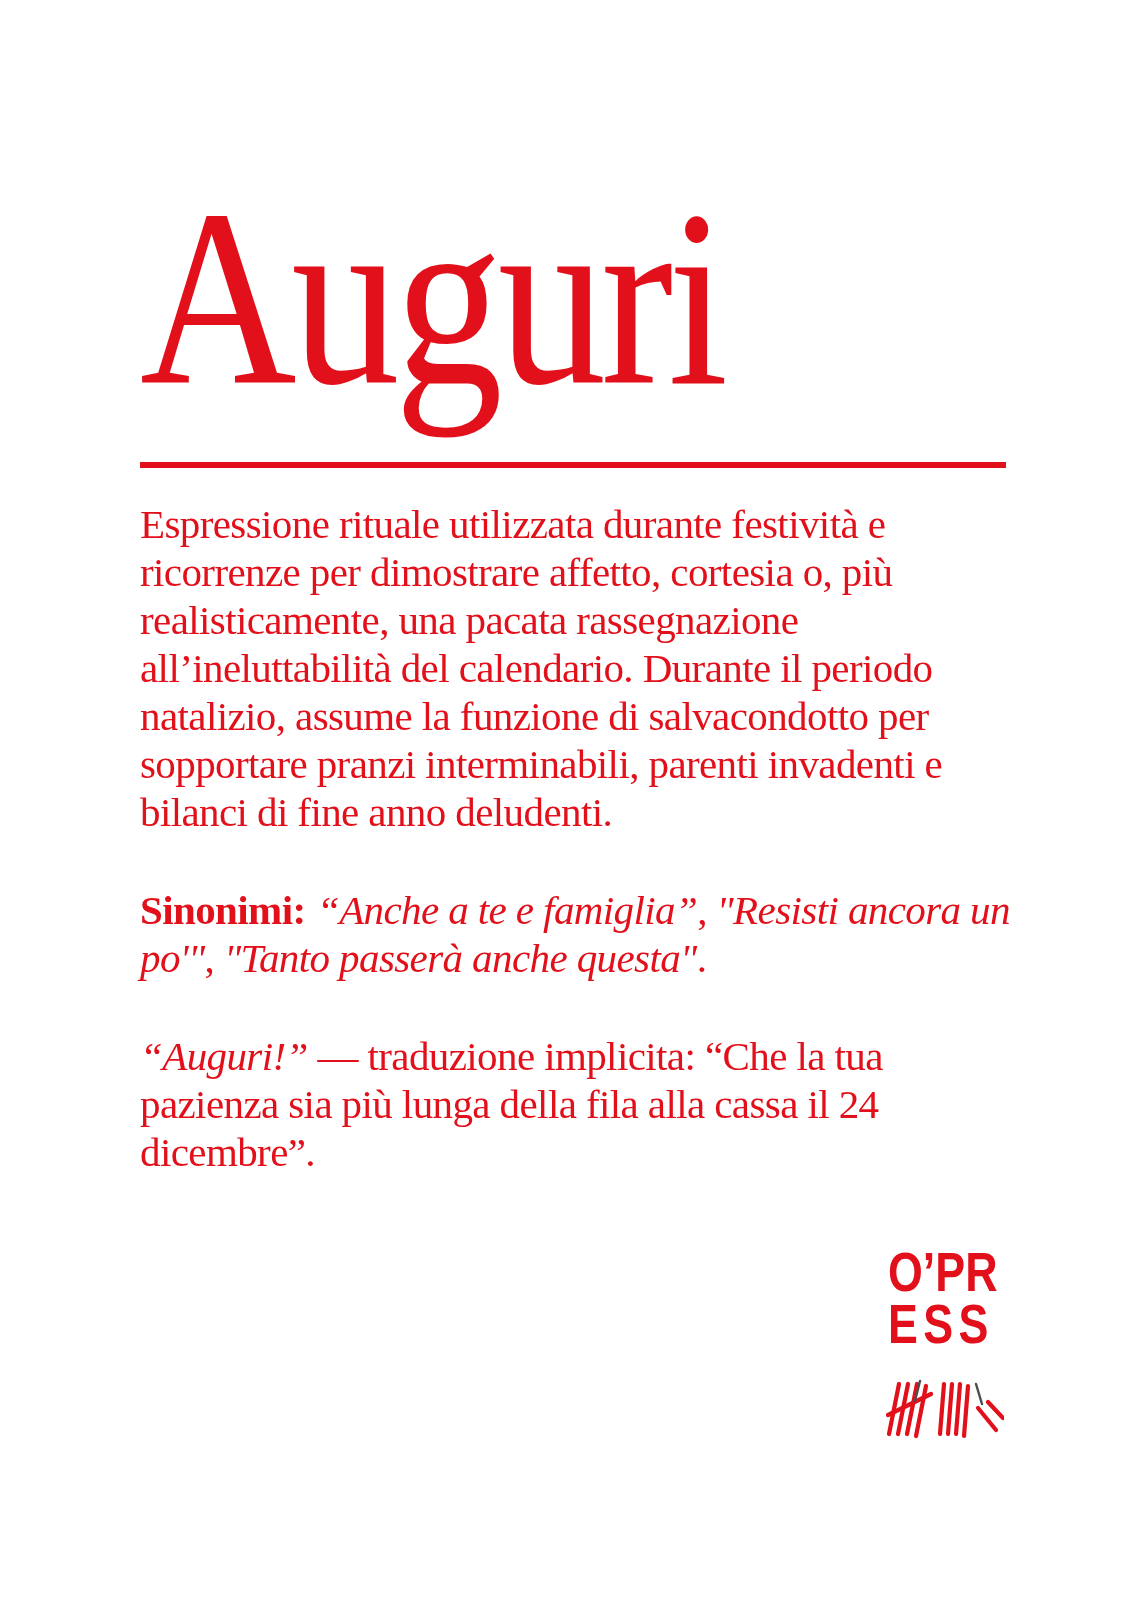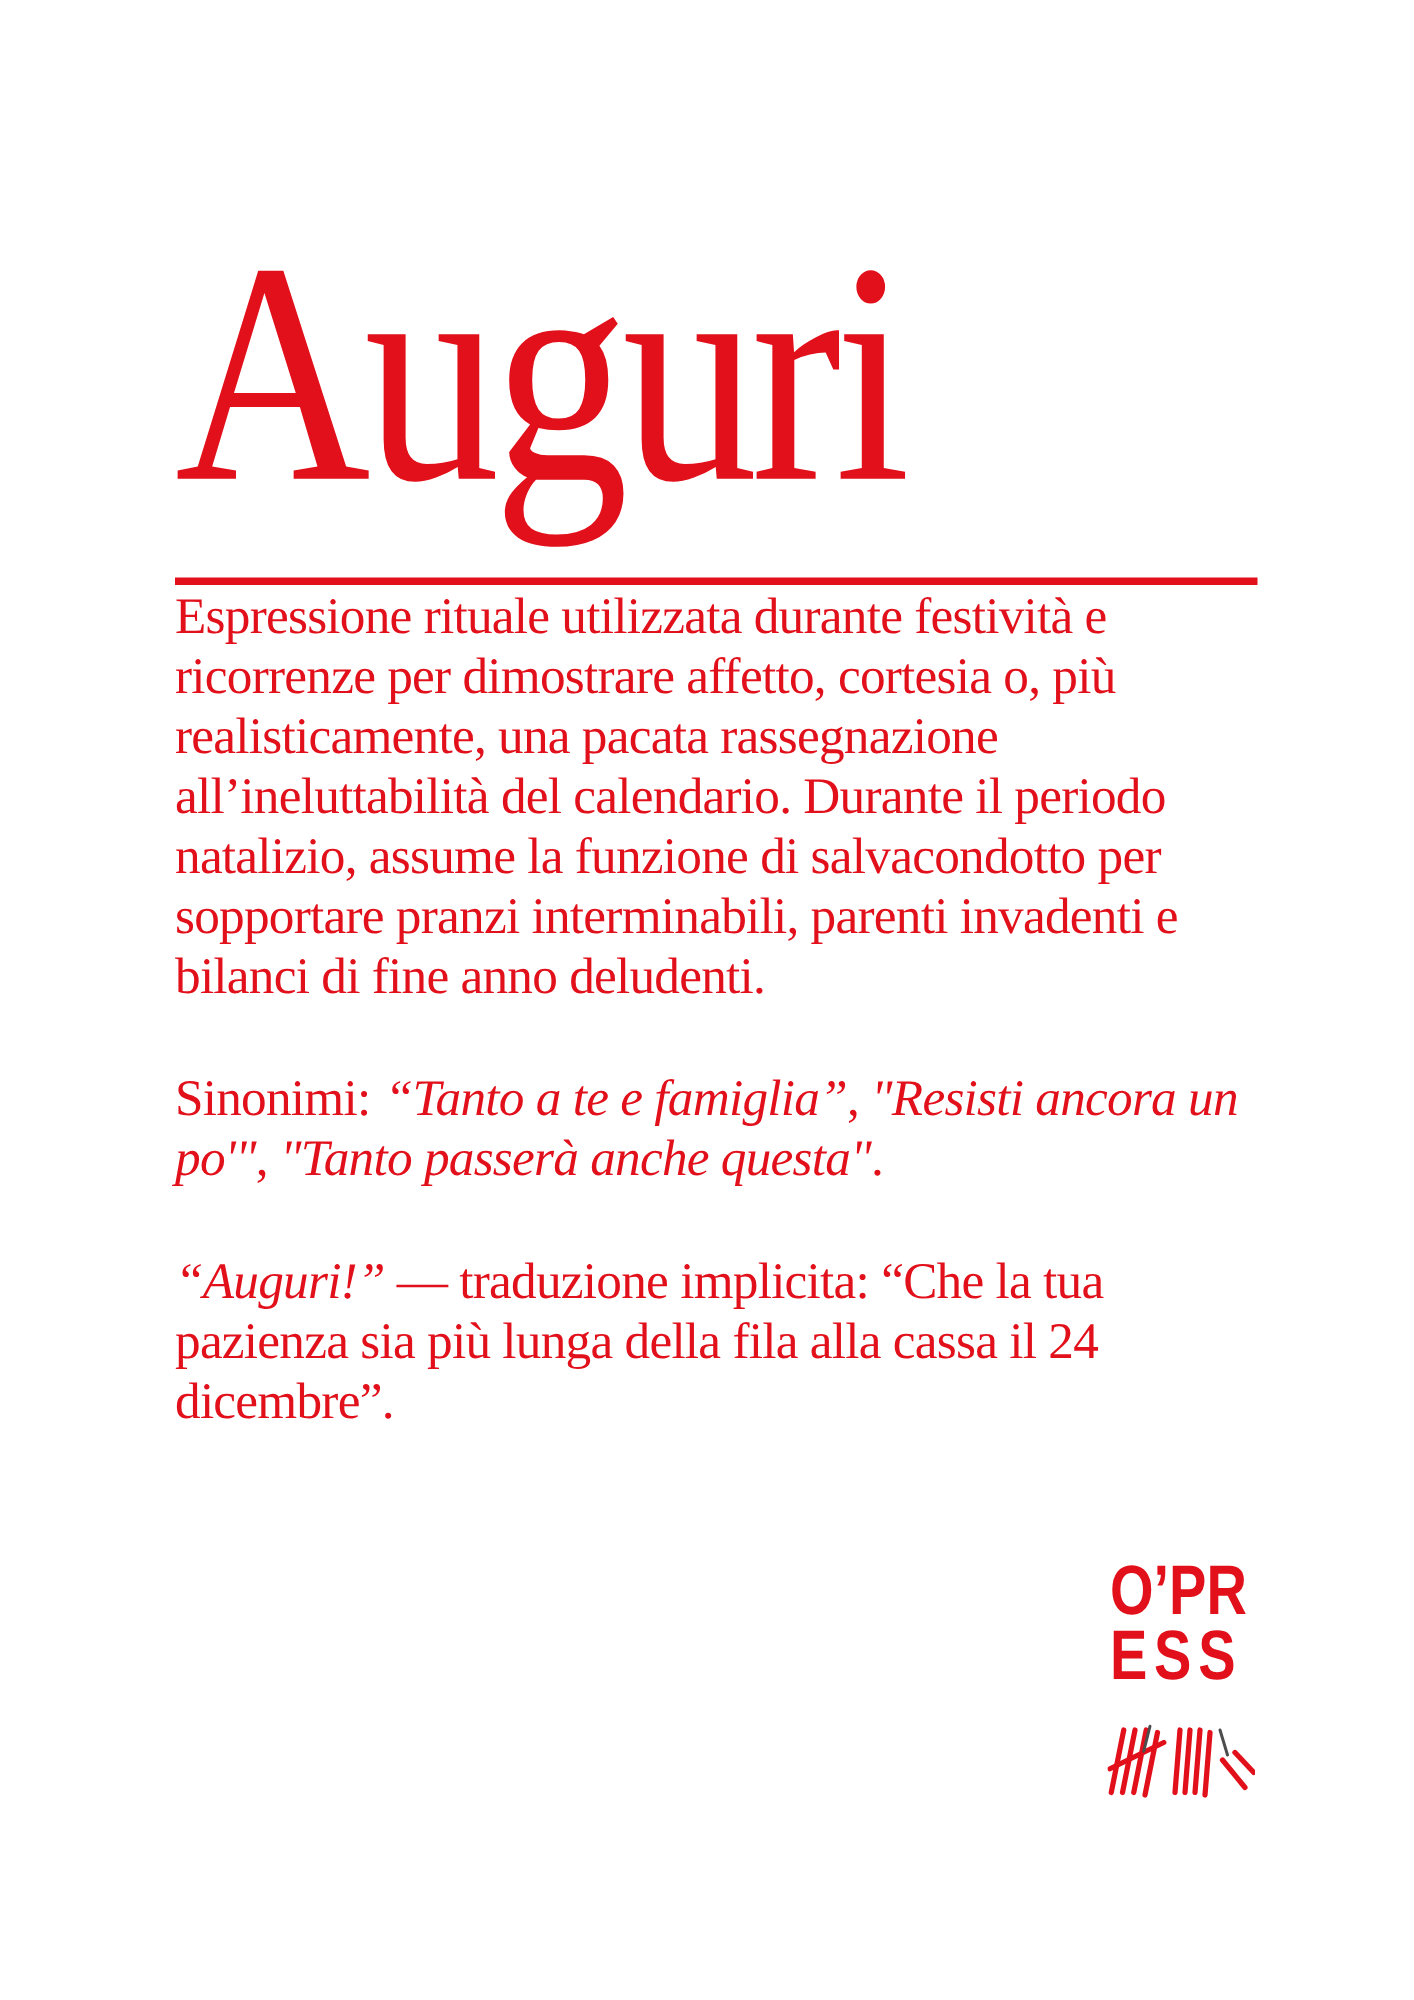--- a/index.html
+++ b/index.html
@@ -46,24 +46,24 @@
     border: none;
     border-top: 6px solid var(--red);
     margin-top: 38px;
     width: 866px;
   }
   .copy {
     font-size: 41px;
     line-height: 48px;
     letter-spacing: -0.6px;
   }
-  .definition { }
+  .definition { margin-top: 32px; }
   .synonyms   { margin-top: 50px; }
   .translation{ margin-top: 50px; }
-  .synonyms strong { font-weight: normal; margin-right: 0.28em; }
+  .synonyms strong { font-weight: bold; margin-right: 0.28em; }
   .copy em { font-style: italic; }
   .logo {
     position: absolute;
     left: 888px;
     top: 1246px;
     width: 118px;
     display: flex;
     flex-direction: column;
     align-items: flex-start;
     gap: 24px;
@@ -89,21 +89,21 @@
 <div class="page">
   <div class="content">
 
     <h1 class="title">Auguri</h1>
 
 
     <hr class="rule">
 
     <p class="copy definition">Espressione rituale utilizzata durante festività e ricorrenze per dimostrare affetto, cortesia o, più realisticamente, una pacata rassegnazione all’ineluttabilità del calendario. Durante il periodo natalizio, assume la funzione di salvacondotto per sopportare pranzi interminabili, parenti invadenti e bilanci di fine anno deludenti.</p>
 
-    <p class="copy synonyms"><strong>Sinonimi:</strong><em>“Tanto a te e famiglia”</em><span>, </span><em>"Resisti ancora un po'"</em><span>, </span><em>"Tanto passerà anche questa"</em><span>.</span></p>
+    <p class="copy synonyms"><strong>Sinonimi:</strong><em>“Anche a te e famiglia”</em><span>, </span><em>"Resisti ancora un po'"</em><span>, </span><em>"Tanto passerà anche questa"</em><span>.</span></p>
 
     <p class="copy translation"><em>“Auguri!”</em><span> — traduzione implicita: “Che la tua pazienza sia più lunga della fila alla cassa il 24 dicembre”.</span></p>
 
   </div>
 
   <div class="logo">
     <div class="logo-text">
       <div class="l1">O’PR</div>
       <div class="l2">ESS</div>
     </div>

